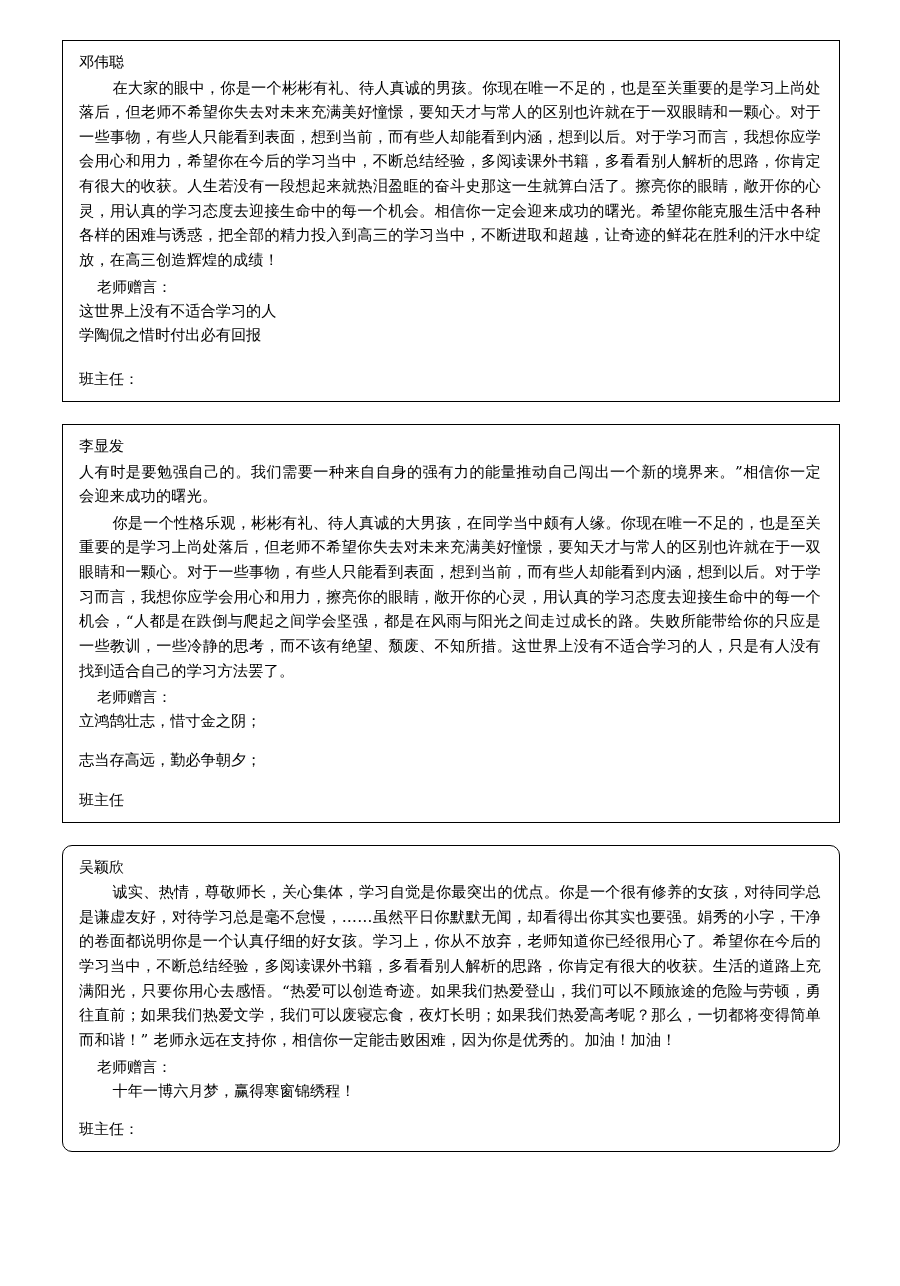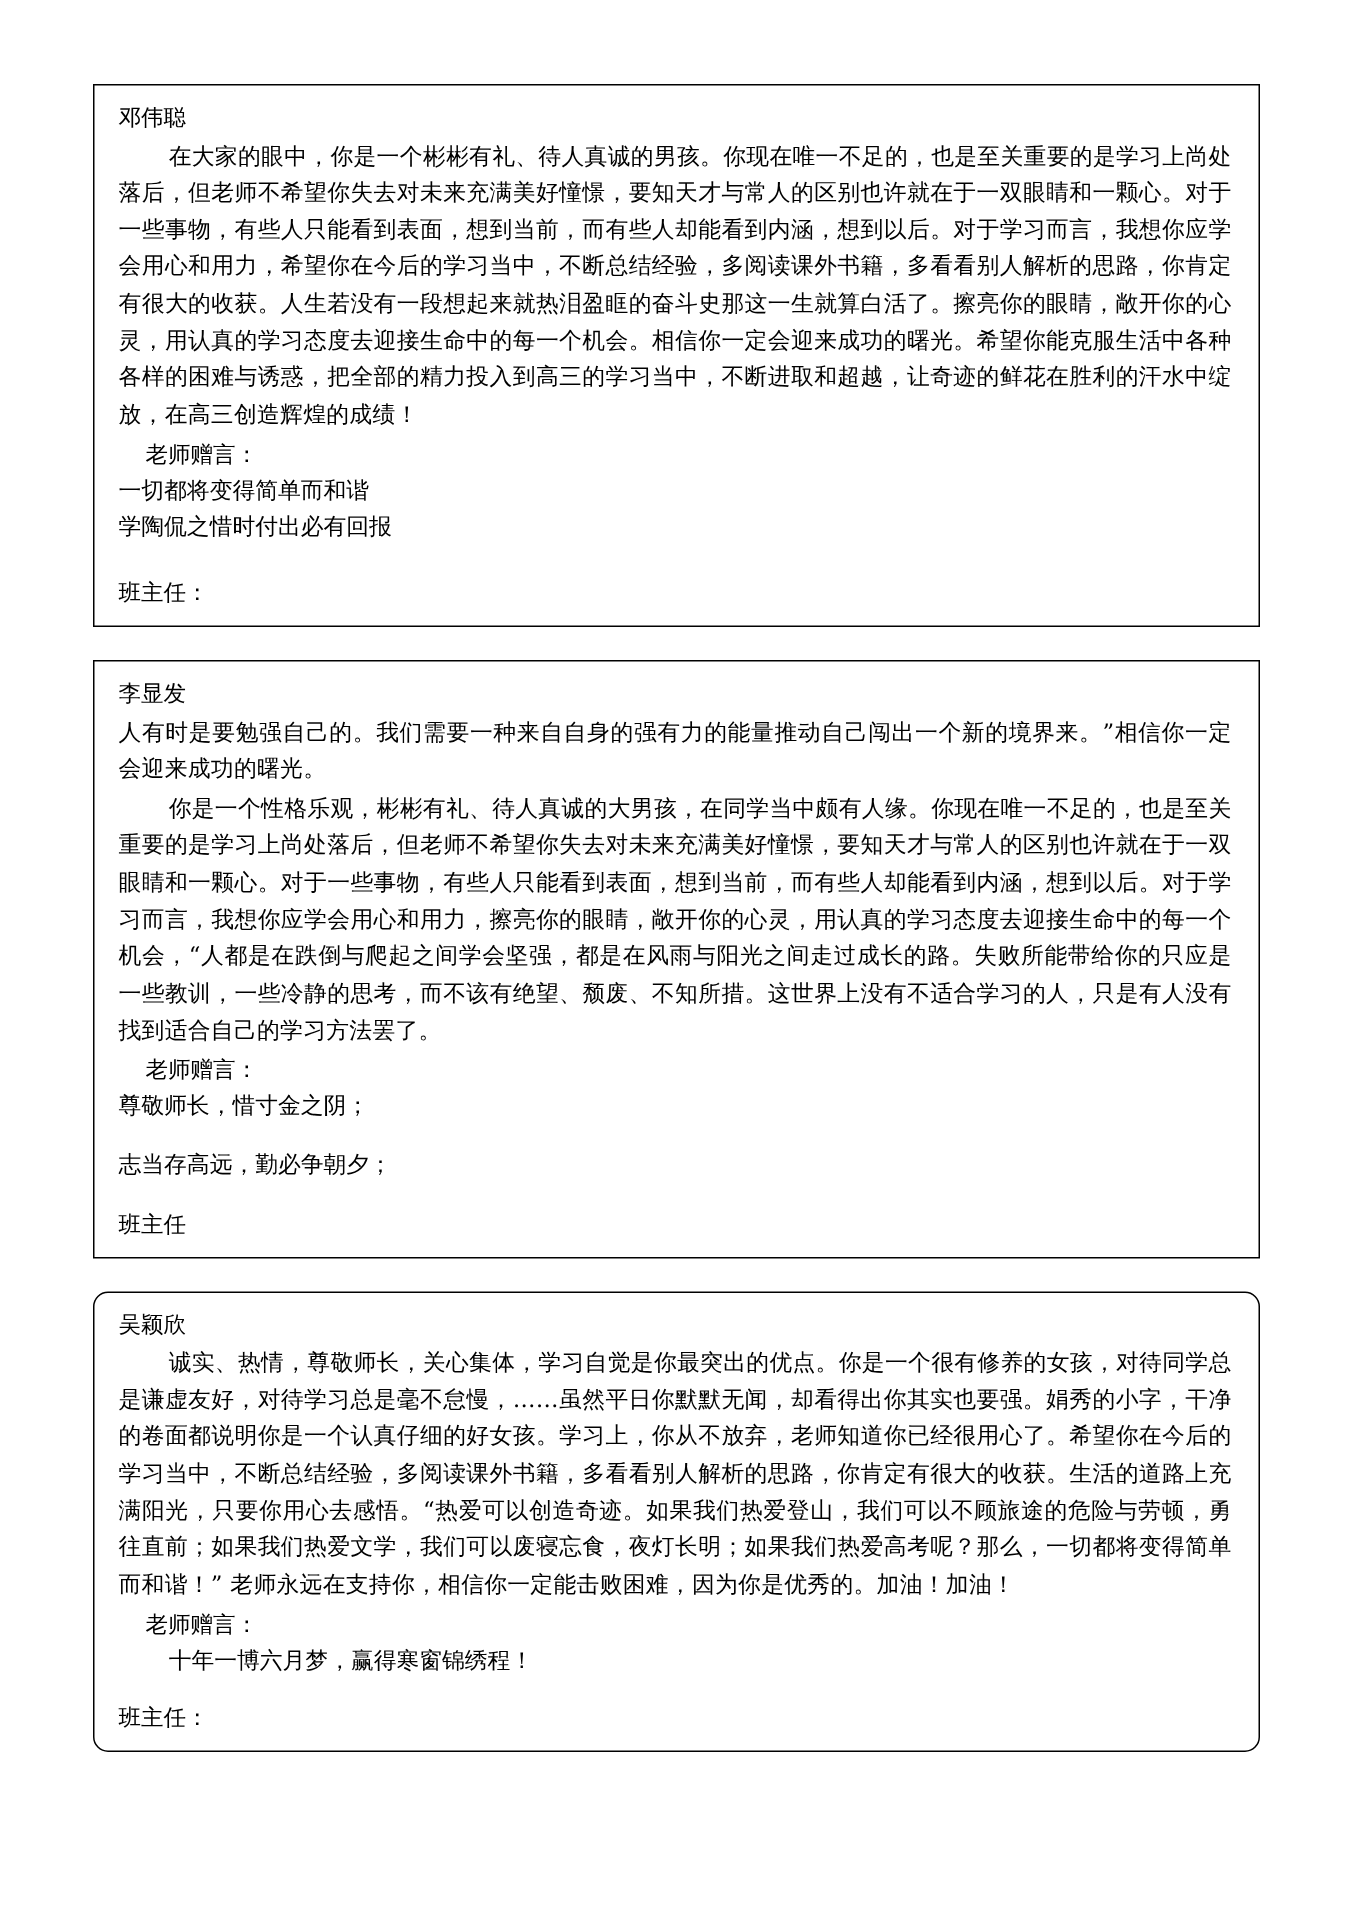--- a/index.html
+++ b/index.html
@@ -12,21 +12,21 @@
     height: 1286px;
     font-family: "DejaVu Serif", "Liberation Serif", serif;
     color: #000000;
     position: relative;
     overflow: hidden;
   }
   .page {
     box-sizing: border-box;
     width: 900px;
     height: 1286px;
-    padding: 56px 60px 40px 62px;
+    padding: 40px 60px 40px 62px;
   }
   .card {
     border: 1px solid #000000;
     box-sizing: border-box;
     padding: 10px 18px 12px 16px;
     margin-bottom: 22px;
     background: #fff;
   }
   .card:last-child { margin-bottom: 0; border-radius: 10px; }
 
@@ -75,31 +75,31 @@
 </style>
 </head>
 <body>
 
 <div class="page">
 
   <div class="card card-1">
     <div class="student-name">邓伟聪</div>
     <p class="body-text">在大家的眼中，你是一个彬彬有礼、待人真诚的男孩。你现在唯一不足的，也是至关重要的是学习上尚处落后，但老师不希望你失去对未来充满美好憧憬，要知天才与常人的区别也许就在于一双眼睛和一颗心。对于一些事物，有些人只能看到表面，想到当前，而有些人却能看到内涵，想到以后。对于学习而言，我想你应学会用心和用力，希望你在今后的学习当中，不断总结经验，多阅读课外书籍，多看看别人解析的思路，你肯定有很大的收获。人生若没有一段想起来就热泪盈眶的奋斗史那这一生就算白活了。擦亮你的眼睛，敞开你的心灵，用认真的学习态度去迎接生命中的每一个机会。相信你一定会迎来成功的曙光。希望你能克服生活中各种各样的困难与诱惑，把全部的精力投入到高三的学习当中，不断进取和超越，让奇迹的鲜花在胜利的汗水中绽放，在高三创造辉煌的成绩！</p>
     <p class="gift-label">老师赠言：</p>
-    <p class="gift-line">一切都将变得简单而和谐</p>
+    <p class="gift-line">这世界上没有不适合学习的人</p>
     <p class="gift-line">学陶侃之惜时付出必有回报</p>
     <div class="signature">班主任：</div>
   </div>
 
   <div class="card card-2">
     <div class="student-name">李显发</div>
     <p class="body-text no-indent">人有时是要勉强自己的。我们需要一种来自自身的强有力的能量推动自己闯出一个新的境界来。”相信你一定会迎来成功的曙光。</p>
     <p class="body-text">你是一个性格乐观，彬彬有礼、待人真诚的大男孩，在同学当中颇有人缘。你现在唯一不足的，也是至关重要的是学习上尚处落后，但老师不希望你失去对未来充满美好憧憬，要知天才与常人的区别也许就在于一双眼睛和一颗心。对于一些事物，有些人只能看到表面，想到当前，而有些人却能看到内涵，想到以后。对于学习而言，我想你应学会用心和用力，擦亮你的眼睛，敞开你的心灵，用认真的学习态度去迎接生命中的每一个机会，“人都是在跌倒与爬起之间学会坚强，都是在风雨与阳光之间走过成长的路。失败所能带给你的只应是一些教训，一些冷静的思考，而不该有绝望、颓废、不知所措。这世界上没有不适合学习的人，只是有人没有找到适合自己的学习方法罢了。</p>
     <p class="gift-label">老师赠言：</p>
-    <p class="gift-line">尊敬师长，惜寸金之阴；</p>
+    <p class="gift-line">立鸿鹄壮志，惜寸金之阴；</p>
     <p class="gift-line spaced">志当存高远，勤必争朝夕；</p>
     <div class="signature">班主任</div>
   </div>
 
   <div class="card card-3">
     <div class="student-name">吴颖欣</div>
     <p class="body-text">诚实、热情，尊敬师长，关心集体，学习自觉是你最突出的优点。你是一个很有修养的女孩，对待同学总是谦虚友好，对待学习总是毫不怠慢，……虽然平日你默默无闻，却看得出你其实也要强。娟秀的小字，干净的卷面都说明你是一个认真仔细的好女孩。学习上，你从不放弃，老师知道你已经很用心了。希望你在今后的学习当中，不断总结经验，多阅读课外书籍，多看看别人解析的思路，你肯定有很大的收获。生活的道路上充满阳光，只要你用心去感悟。“热爱可以创造奇迹。如果我们热爱登山，我们可以不顾旅途的危险与劳顿，勇往直前；如果我们热爱文学，我们可以废寝忘食，夜灯长明；如果我们热爱高考呢？那么，一切都将变得简单而和谐！”  老师永远在支持你，相信你一定能击败困难，因为你是优秀的。加油！加油！</p>
     <p class="gift-label">老师赠言：</p>
     <p class="gift-line indented">十年一博六月梦，赢得寒窗锦绣程！</p>
     <div class="signature">班主任：</div>

